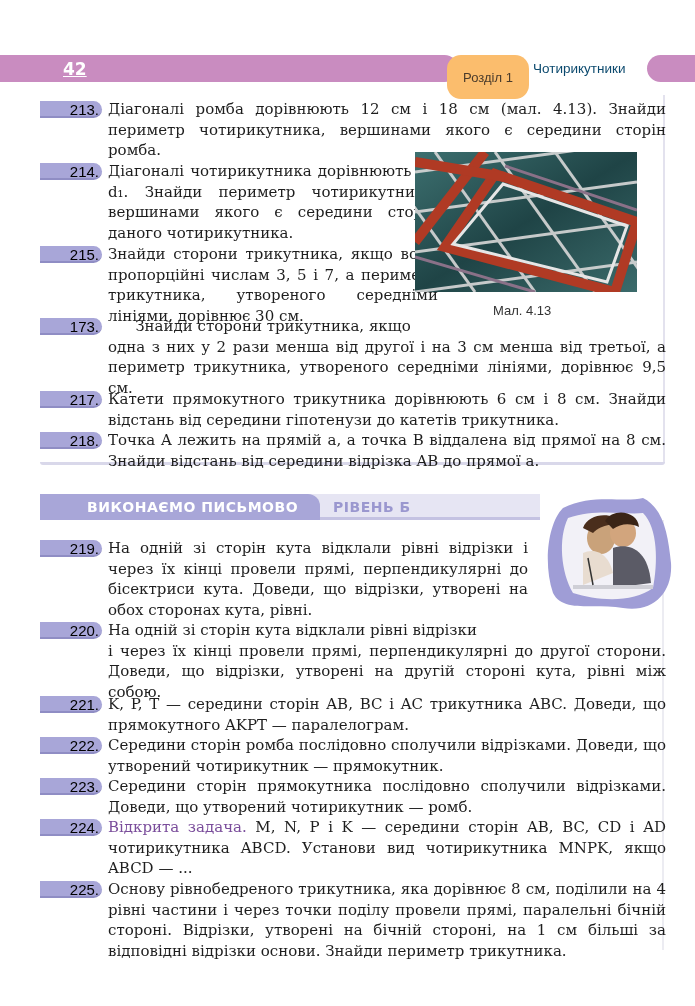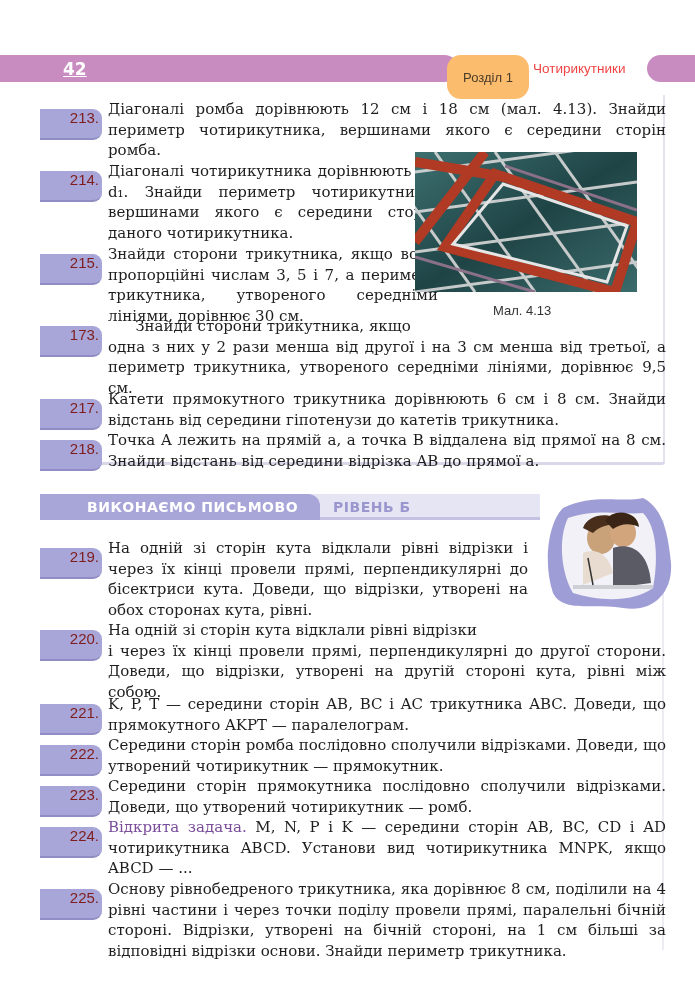--- a/index.html
+++ b/index.html
@@ -3,30 +3,30 @@
 <meta charset="utf-8">
 <style>
   * { box-sizing: border-box; margin: 0; padding: 0; }
   html, body { width: 695px; height: 1006px; background: #ffffff; overflow: hidden; }
   body { position: relative; font-family: "DejaVu Serif", "Liberation Serif", serif; color: #1e1e1e; }
 
   
   .hdr-band { position: absolute; left: 0; top: 55px; width: 458px; height: 27px; background: #c98cc0; border-radius: 0 14px 14px 0; }
   .hdr-page { position: absolute; left: 63px; top: 59px; font: bold 17px "DejaVu Sans", sans-serif; color: #ffffff; text-decoration: underline; }
   .hdr-chapter { position: absolute; left: 447px; top: 55px; width: 82px; height: 44px; background: #fbbd6d; border-radius: 14px; font: 13px "Liberation Sans", sans-serif; color: #4a3b2b; display: flex; align-items: center; justify-content: center; }
-  .hdr-topic { position: absolute; left: 533px; top: 61px; font: 13.5px "Liberation Sans", sans-serif; color: #ef4444; }
+  .hdr-topic { position: absolute; left: 533px; top: 61px; font: 13.5px "Liberation Sans", sans-serif; color: #0c4a6e; }
   .hdr-tail { position: absolute; left: 647px; top: 55px; width: 60px; height: 27px; background: #c98cc0; border-radius: 14px 0 0 14px; }
 
   
   .frame-right-1 { position: absolute; left: 663px; top: 95px; width: 2px; height: 368px; background: #e3e2ee; }
   .frame-bottom-1 { position: absolute; left: 40px; top: 462px; width: 625px; height: 3px; background: #d9d8ea; border-radius: 0 0 6px 6px; }
   .frame-right-2 { position: absolute; left: 662px; top: 520px; width: 2px; height: 430px; background: #ececf2; }
 
   .task { position: absolute; left: 40px; width: 630px; }
-  .badge { position: absolute; left: 0; top: 2px; width: 62px; height: 31px; background: #a8a6d8; border-radius: 0 9px 9px 0; font: 15px "Liberation Sans", sans-serif; color: #7f1d1d; text-align: right; padding-right: 3px; line-height: 17px; border-bottom: 2px solid #8f8dc4; margin-top: 8px; }
+  .badge { position: absolute; left: 0; top: 2px; width: 62px; height: 17px; background: #a8a6d8; border-radius: 0 9px 9px 0; font: 15px "Liberation Sans", sans-serif; color: #000000; text-align: right; padding-right: 3px; line-height: 17px; border-bottom: 2px solid #8f8dc4; }
   .text { position: absolute; left: 68px; font-size: 15px; line-height: 20.7px; text-align: justify; }
   .text.narrow { width: 330px; }
   .text.full { width: 558px; }
   .text.mid { width: 420px; }
   .purple { color: #7a4d9b; }
 
   
   .fig { position: absolute; left: 415px; top: 152px; width: 222px; height: 140px; overflow: hidden; background: #2e5a5c; }
   .fig-cap { position: absolute; left: 493px; top: 303px; font: 13px "Liberation Sans", sans-serif; color: #333; }
 

